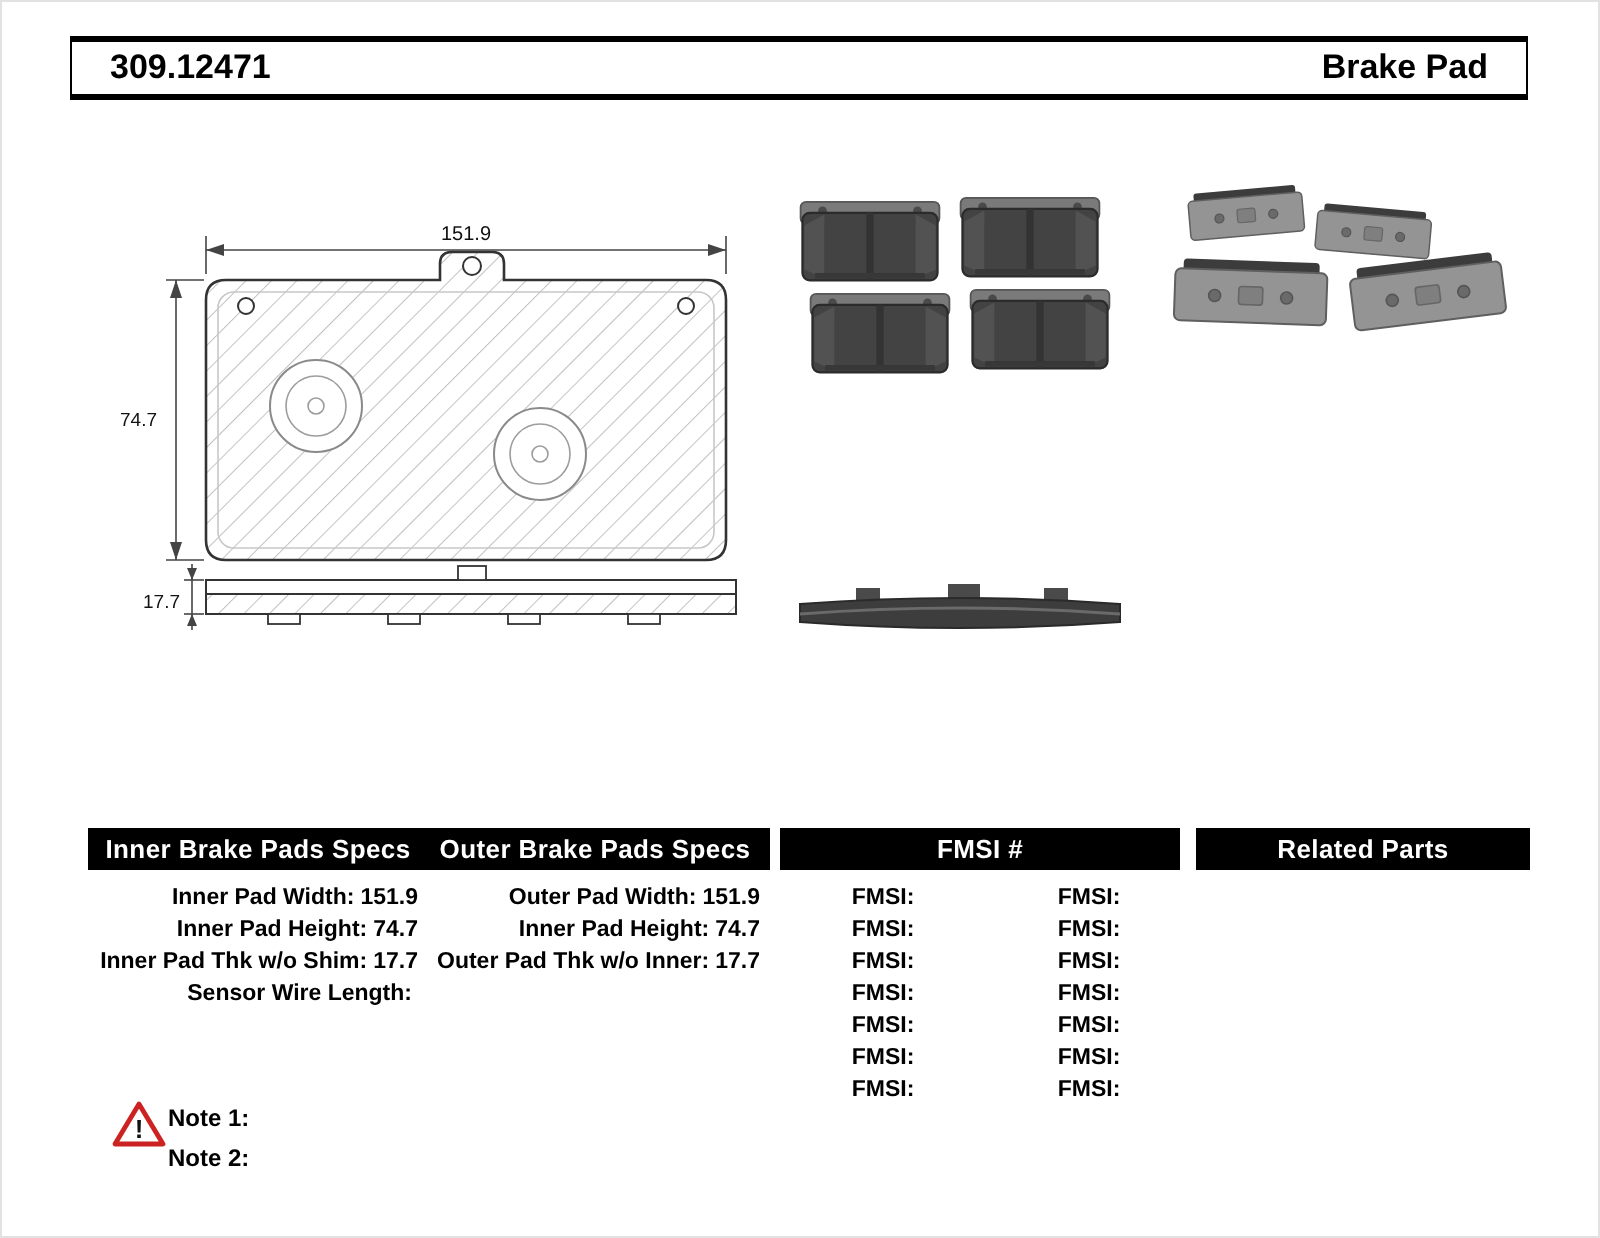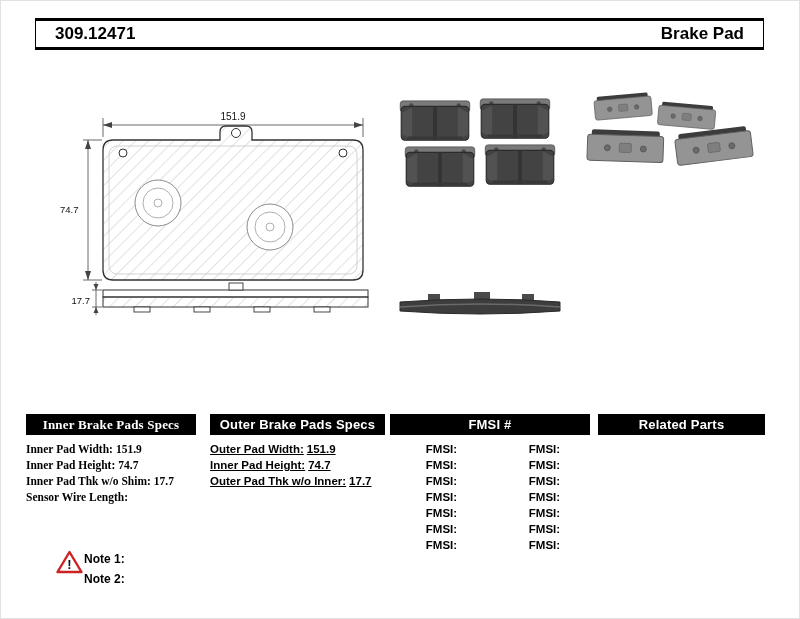--- a/index.html
+++ b/index.html
@@ -10,21 +10,21 @@
        border-top:3px solid #000;border-bottom:3px solid #000;
        border-left:1px solid #000;border-right:1px solid #000;
        display:flex;justify-content:space-between;align-items:center;
        padding:0 19px;font-size:17px;font-weight:bold;}
   
   .spec-col{position:absolute;top:414px;}
   .bar{height:21px;line-height:21px;background:#000;color:#fff;font-weight:bold;
        font-size:13px;text-align:center;letter-spacing:.2px;}
   .rows{padding-top:6px;}
   .row{height:16px;line-height:16px;font-size:11.5px;font-weight:bold;white-space:nowrap;}
-  .right .row{text-align:left;padding-right:5px;}
+  .right .row{text-align:right;padding-right:5px;}
   .leftal .row{text-align:left;padding-left:5px;}
   .row .val{margin-left:3px;}
   .fmsi-grid{display:grid;grid-template-columns:1fr 1fr;padding-top:6px;text-align:center;}
   .fmsi-grid .cell{height:16px;line-height:16px;font-size:11.5px;font-weight:bold;}
   .fmsi-grid .cell:nth-child(odd){padding-left:3px;}
   .fmsi-grid .cell:nth-child(even){padding-left:9px;}
   
   .note-label{position:absolute;left:84px;font-size:12px;font-weight:bold;text-align:right;}
   svg{position:absolute;}
 </style>
@@ -148,31 +148,31 @@
 
     <g>
       <rect x="38" y="206" width="12" height="7" fill="#4a4a4a"></rect>
       <rect x="84" y="204" width="16" height="8" fill="#4a4a4a"></rect>
       <rect x="132" y="206" width="12" height="7" fill="#4a4a4a"></rect>
       <path d="M 10 214 Q 90 208 170 214 L 170 223 Q 90 229 10 223 Z" fill="#3d3d3d" stroke="#2a2a2a" stroke-width="1"></path>
       <path d="M 10 219 Q 90 213 170 219" fill="none" stroke="#6a6a6a" stroke-width="1.5"></path>
     </g>
   </svg>
 
-  <div class="spec-col" style="left:26px;width:170px;font-family:Liberation Serif, serif;">
+  <div class="spec-col" style="left:44px;width:170px;">
     <div class="bar">Inner Brake Pads Specs</div>
     <div class="rows right">
       <div class="row"><span>Inner Pad Width:</span><span class="val">151.9</span></div>
       <div class="row"><span>Inner Pad Height:</span><span class="val">74.7</span></div>
       <div class="row"><span>Inner Pad Thk w/o Shim:</span><span class="val">17.7</span></div>
       <div class="row"><span>Sensor Wire Length:</span><span class="val"></span></div>
     </div>
   </div>
 
-  <div class="spec-col" style="left:210px;width:175px;text-decoration:underline;">
+  <div class="spec-col" style="left:210px;width:175px;">
     <div class="bar">Outer Brake Pads Specs</div>
     <div class="rows right">
       <div class="row"><span>Outer Pad Width:</span><span class="val">151.9</span></div>
       <div class="row"><span>Inner Pad Height:</span><span class="val">74.7</span></div>
       <div class="row"><span>Outer Pad Thk w/o Inner:</span><span class="val">17.7</span></div>
     </div>
   </div>
 
   <div class="spec-col" style="left:390px;width:200px;">
     <div class="bar">FMSI #</div>

